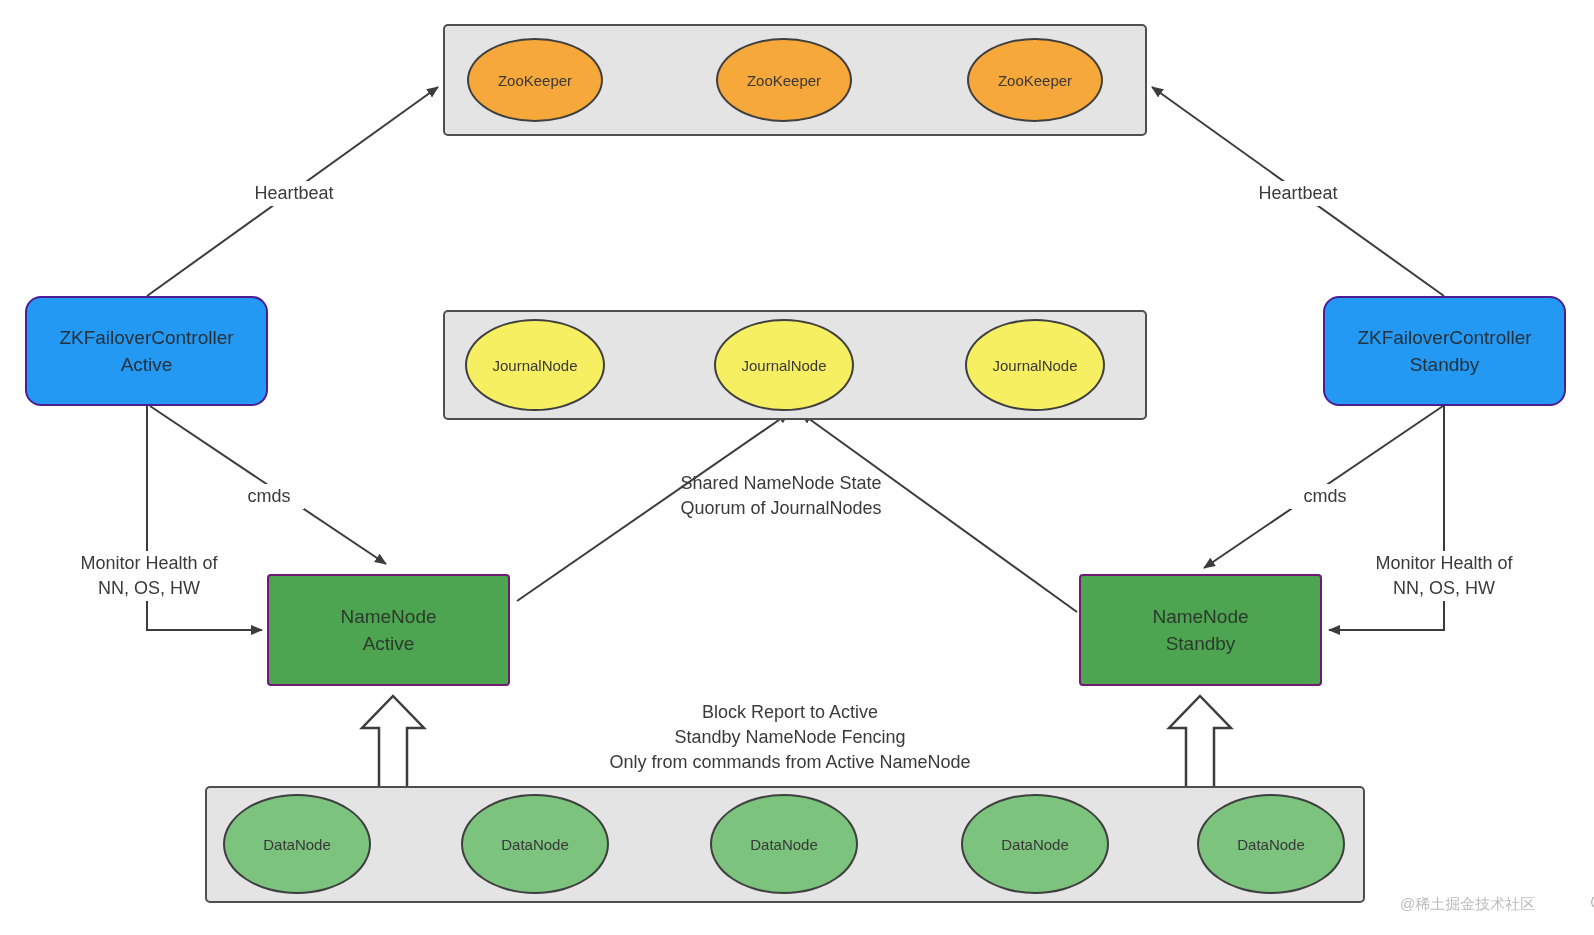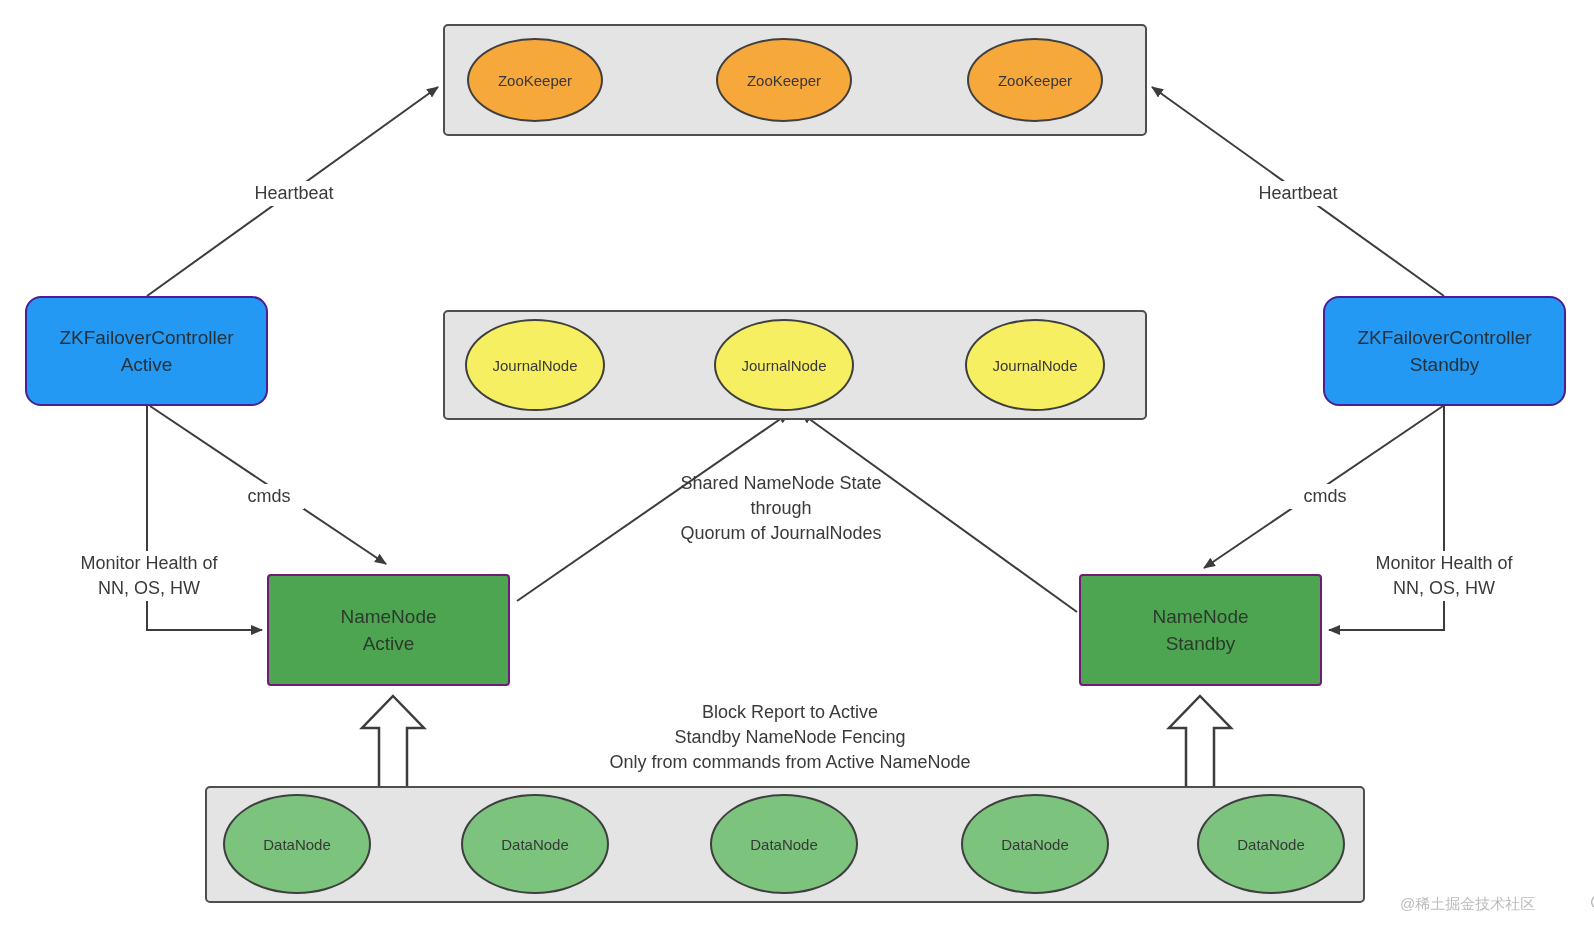--- a/index.html
+++ b/index.html
@@ -98,21 +98,20 @@
     <span>Monitor Health of</span>
     <span>NN, OS, HW</span>
   </div>
   <div class="lbl bg" style="left:1333px;top:551px;width:222px;">
     <span>Monitor Health of</span>
     <span>NN, OS, HW</span>
   </div>
 
   <div class="lbl" style="left:601px;top:471px;width:360px;">
     <span>Shared NameNode State</span>
-    <span>through</span>
     <span>Quorum of JournalNodes</span>
   </div>
 
   <div class="lbl" style="left:530px;top:700px;width:520px;">
     <span>Block Report to Active</span>
     <span>Standby NameNode Fencing</span>
     <span>Only from commands from Active NameNode</span>
   </div>
 
   <div class="watermark">

